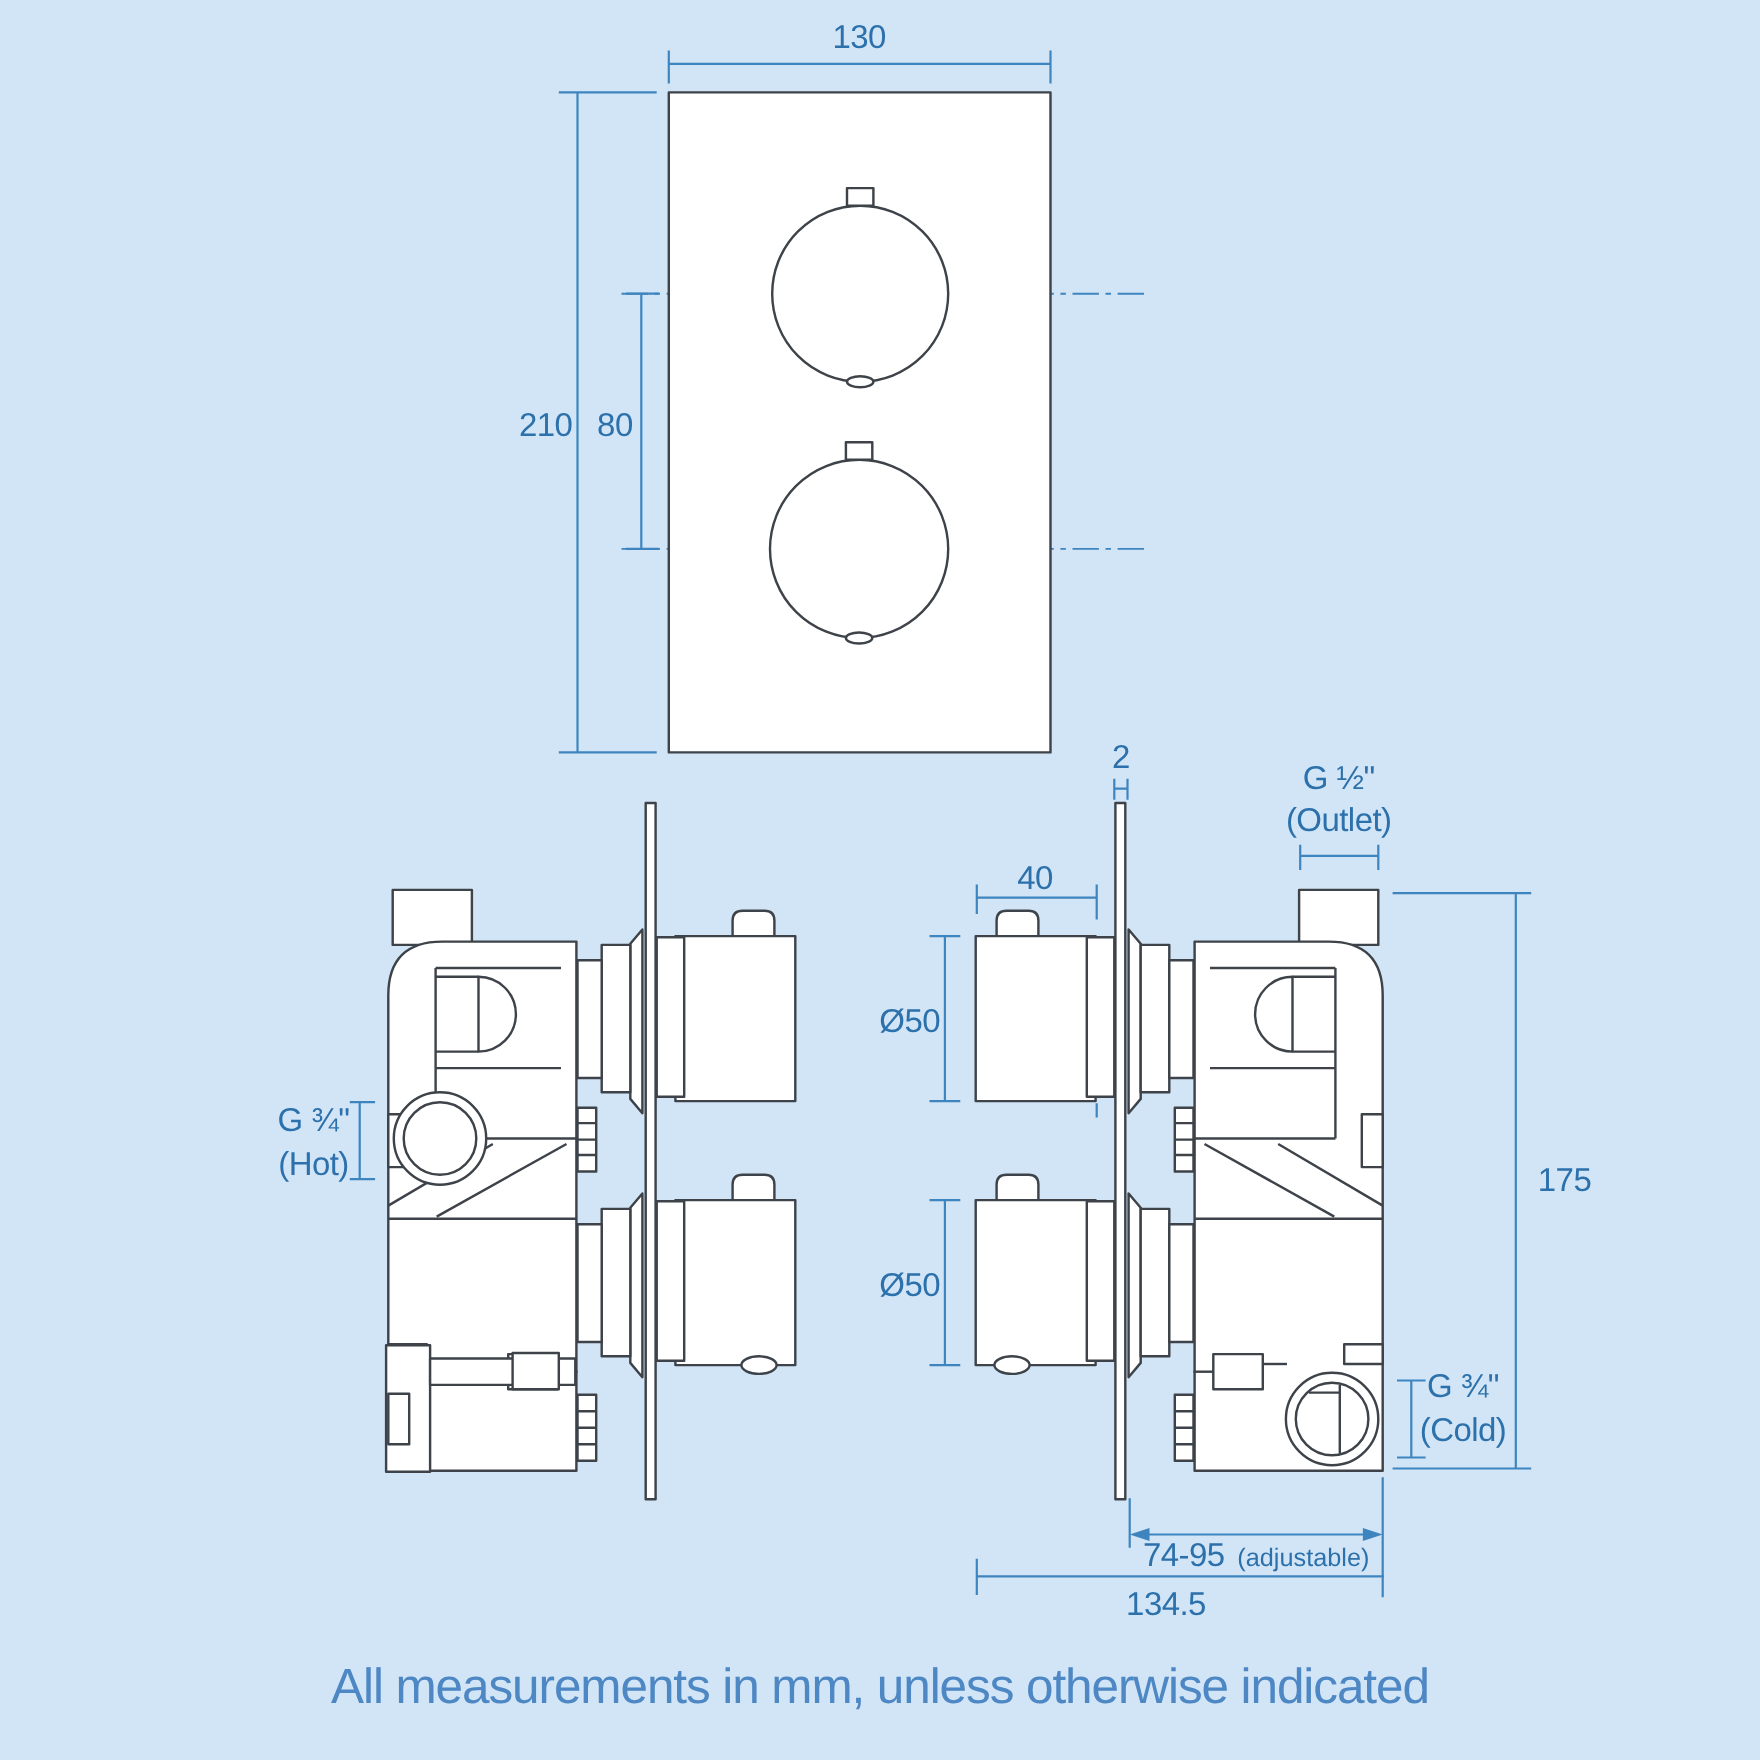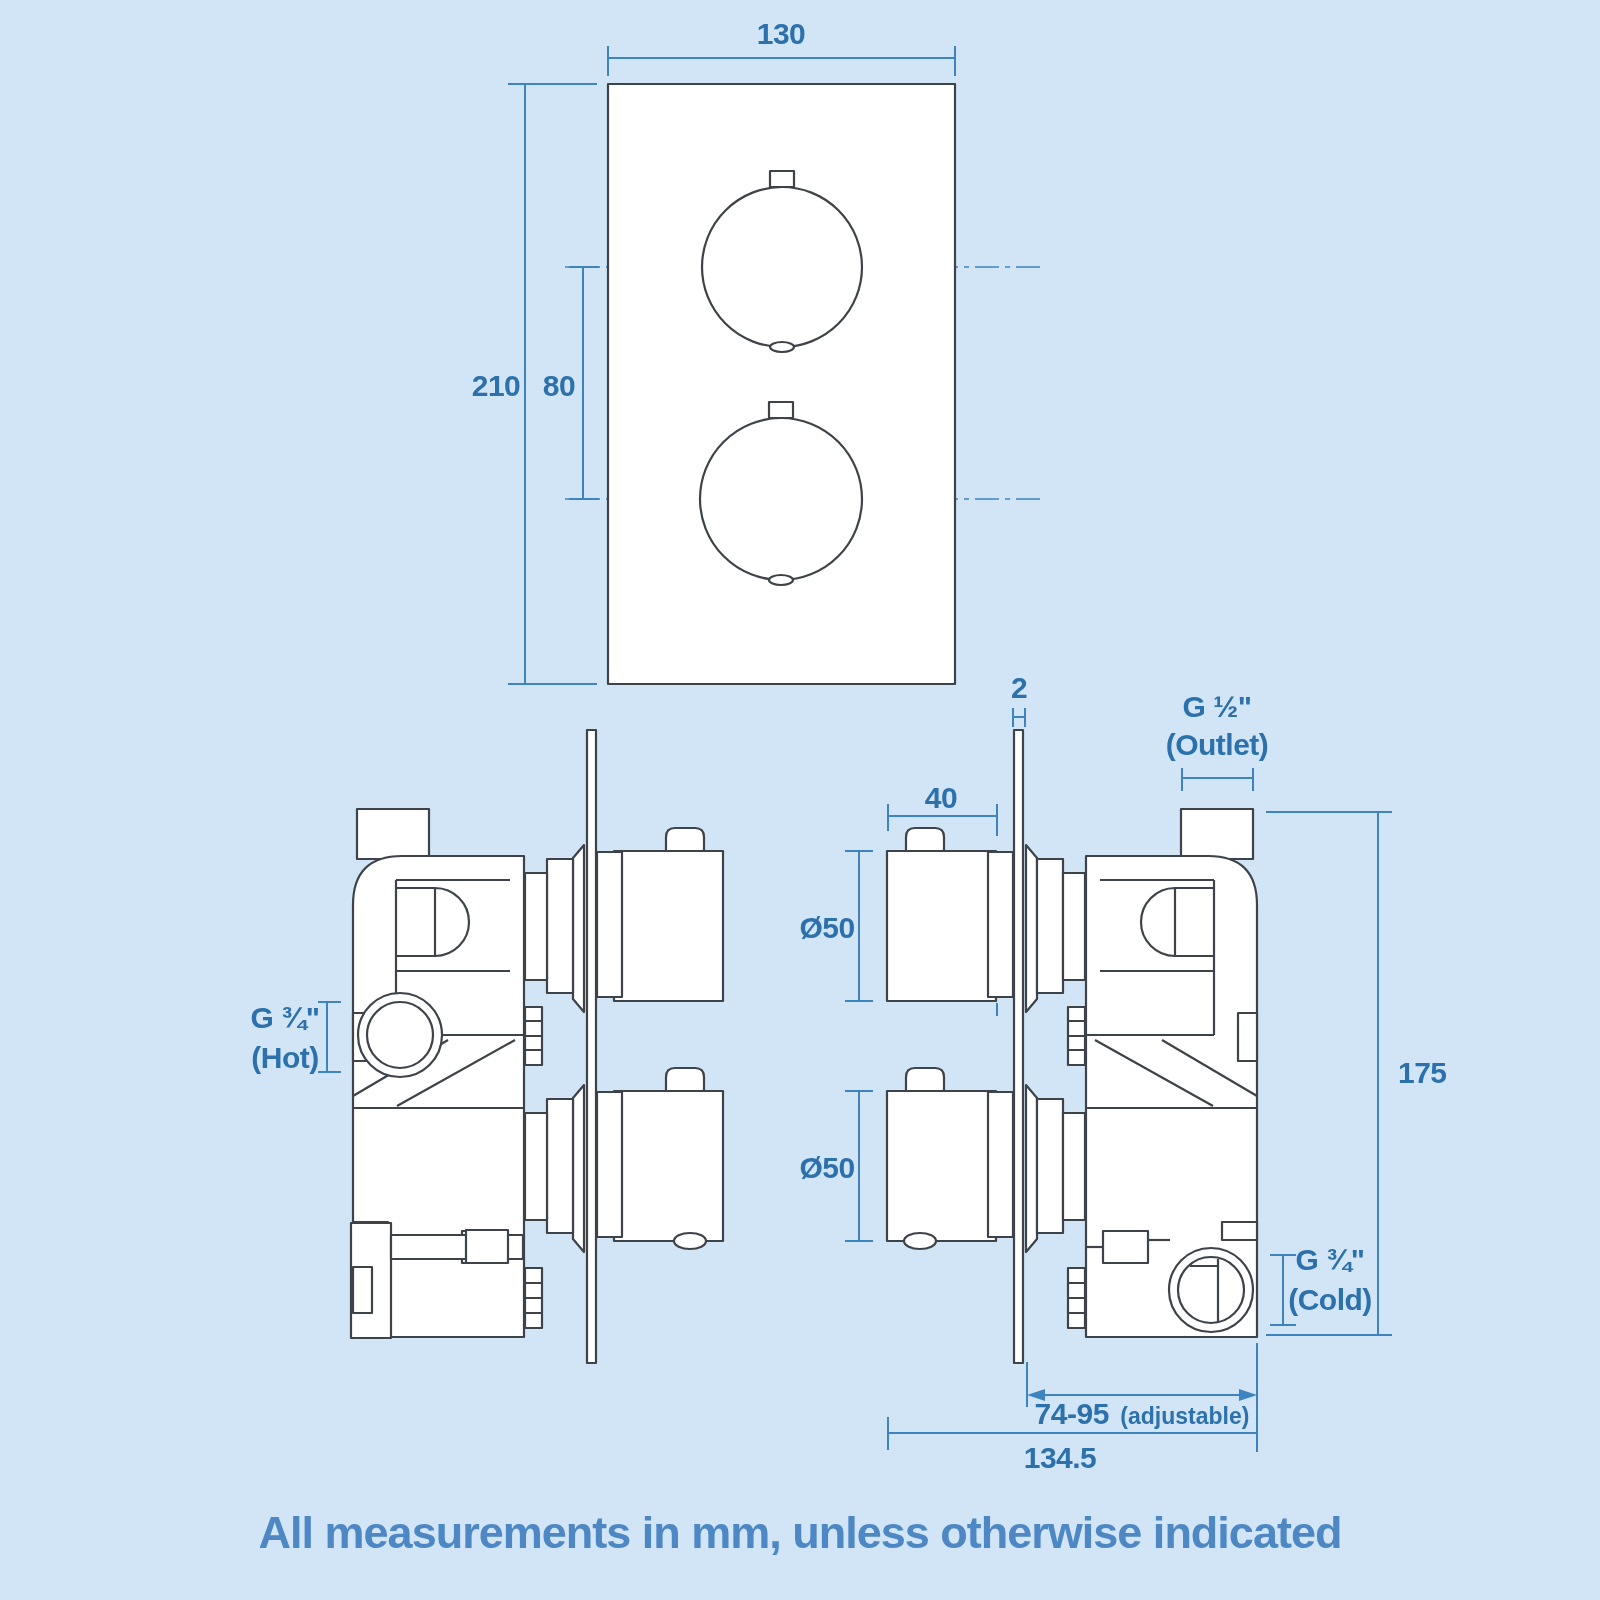--- a/index.html
+++ b/index.html
@@ -1,19 +1,19 @@
 <!DOCTYPE html>
 <html style="--bg: #d2e5f6; --line: #3d4349; --dim: #3e85c0; --dimtext: #2c71ab; --caption: #4d87c4;"><head>
 <meta charset="utf-8">
 <style>
   :root{
     --bg:#d2e5f6; --line:#3d4349; --dim:#3e85c0; --dimtext:#2c71ab; --caption:#4d87c4;
   }
   html,body{margin:0;padding:0;background:var(--bg);}
-  .canvas{width:1600px;height:1600px;position:relative;background:var(--bg);overflow:hidden;font-weight:bold;}
+  .canvas{width:1600px;height:1600px;position:relative;background:var(--bg);overflow:hidden;}
   svg{display:block;}
   .part{fill:#ffffff;stroke:var(--line);stroke-width:2.2;stroke-linejoin:round;}
   .pline{fill:none;stroke:var(--line);stroke-width:2.2;stroke-linejoin:round;}
   .dim{fill:none;stroke:var(--dim);stroke-width:2;}
   .dimfill{fill:var(--dim);stroke:none;}
   .cline{fill:none;stroke:var(--dim);stroke-width:1.7;stroke-dasharray:24 6 5 6;}
   text{font-family:"Liberation Sans","DejaVu Sans",sans-serif;}
   .dimlabel{fill:var(--dimtext);font-size:30px;letter-spacing:-0.5px;}
   .dimlabel-sm{fill:var(--dimtext);font-size:23px;}
   .caption{fill:var(--caption);font-size:45px;letter-spacing:-1px;}

